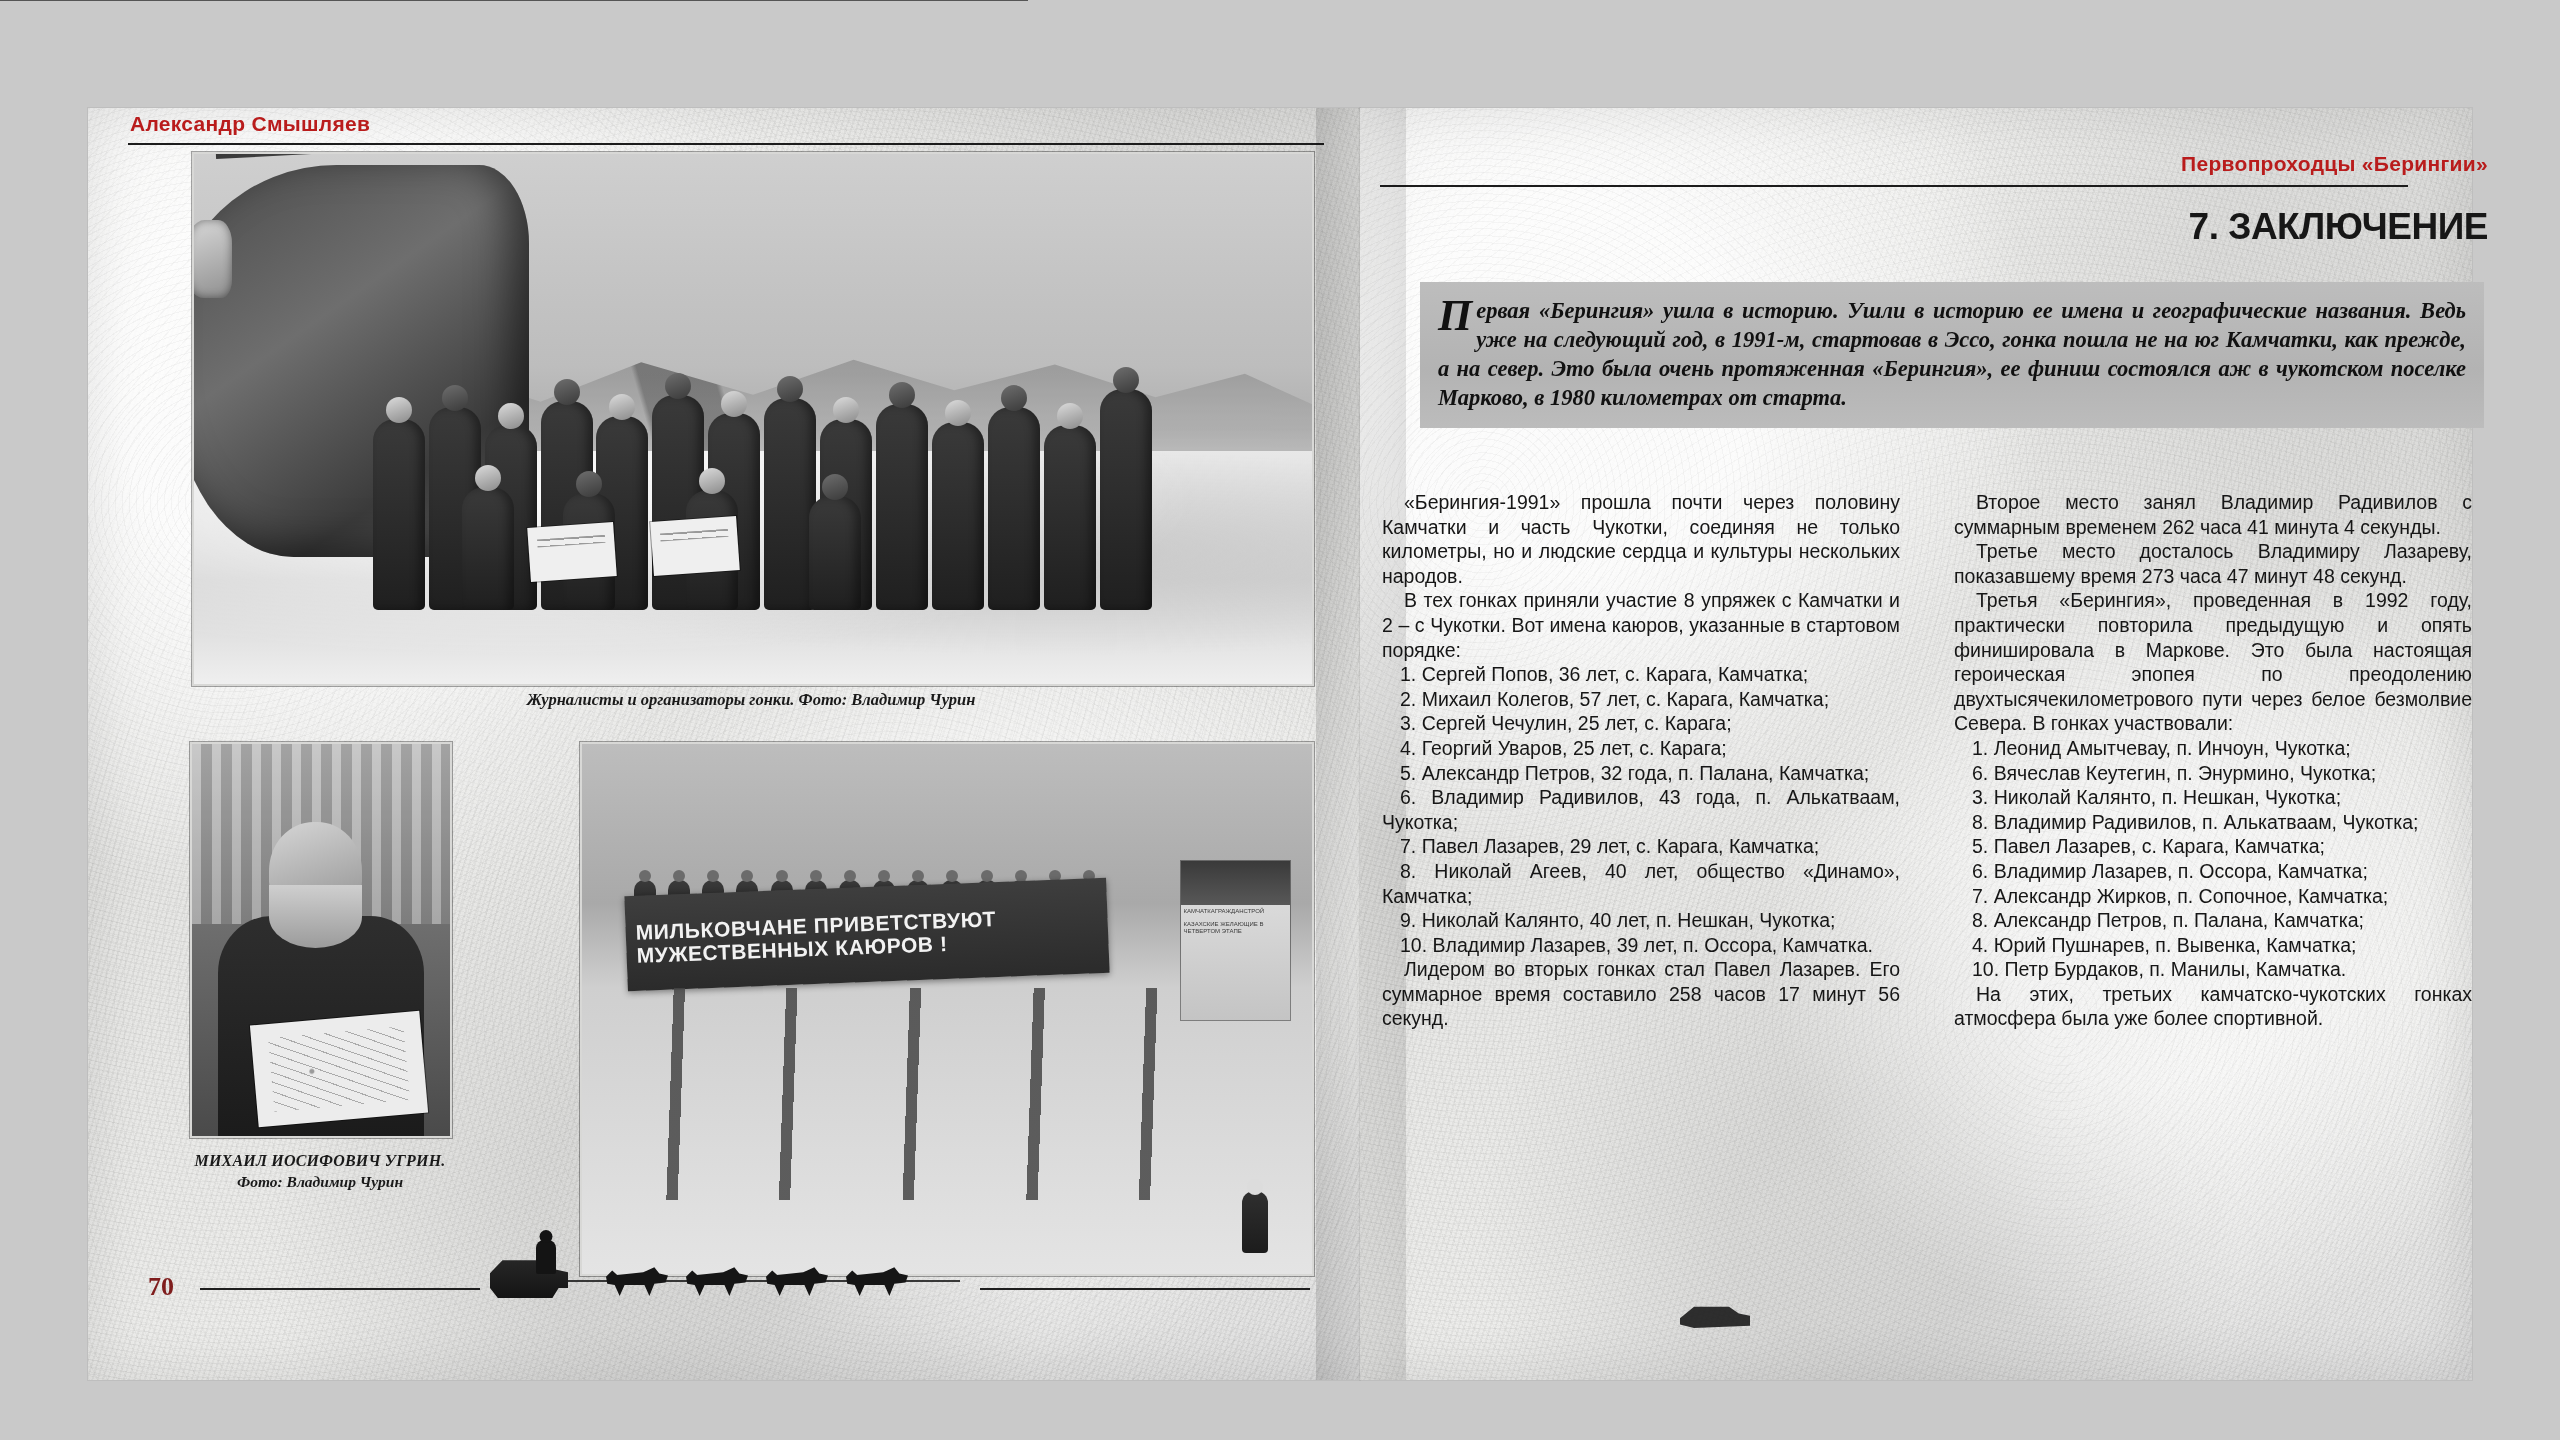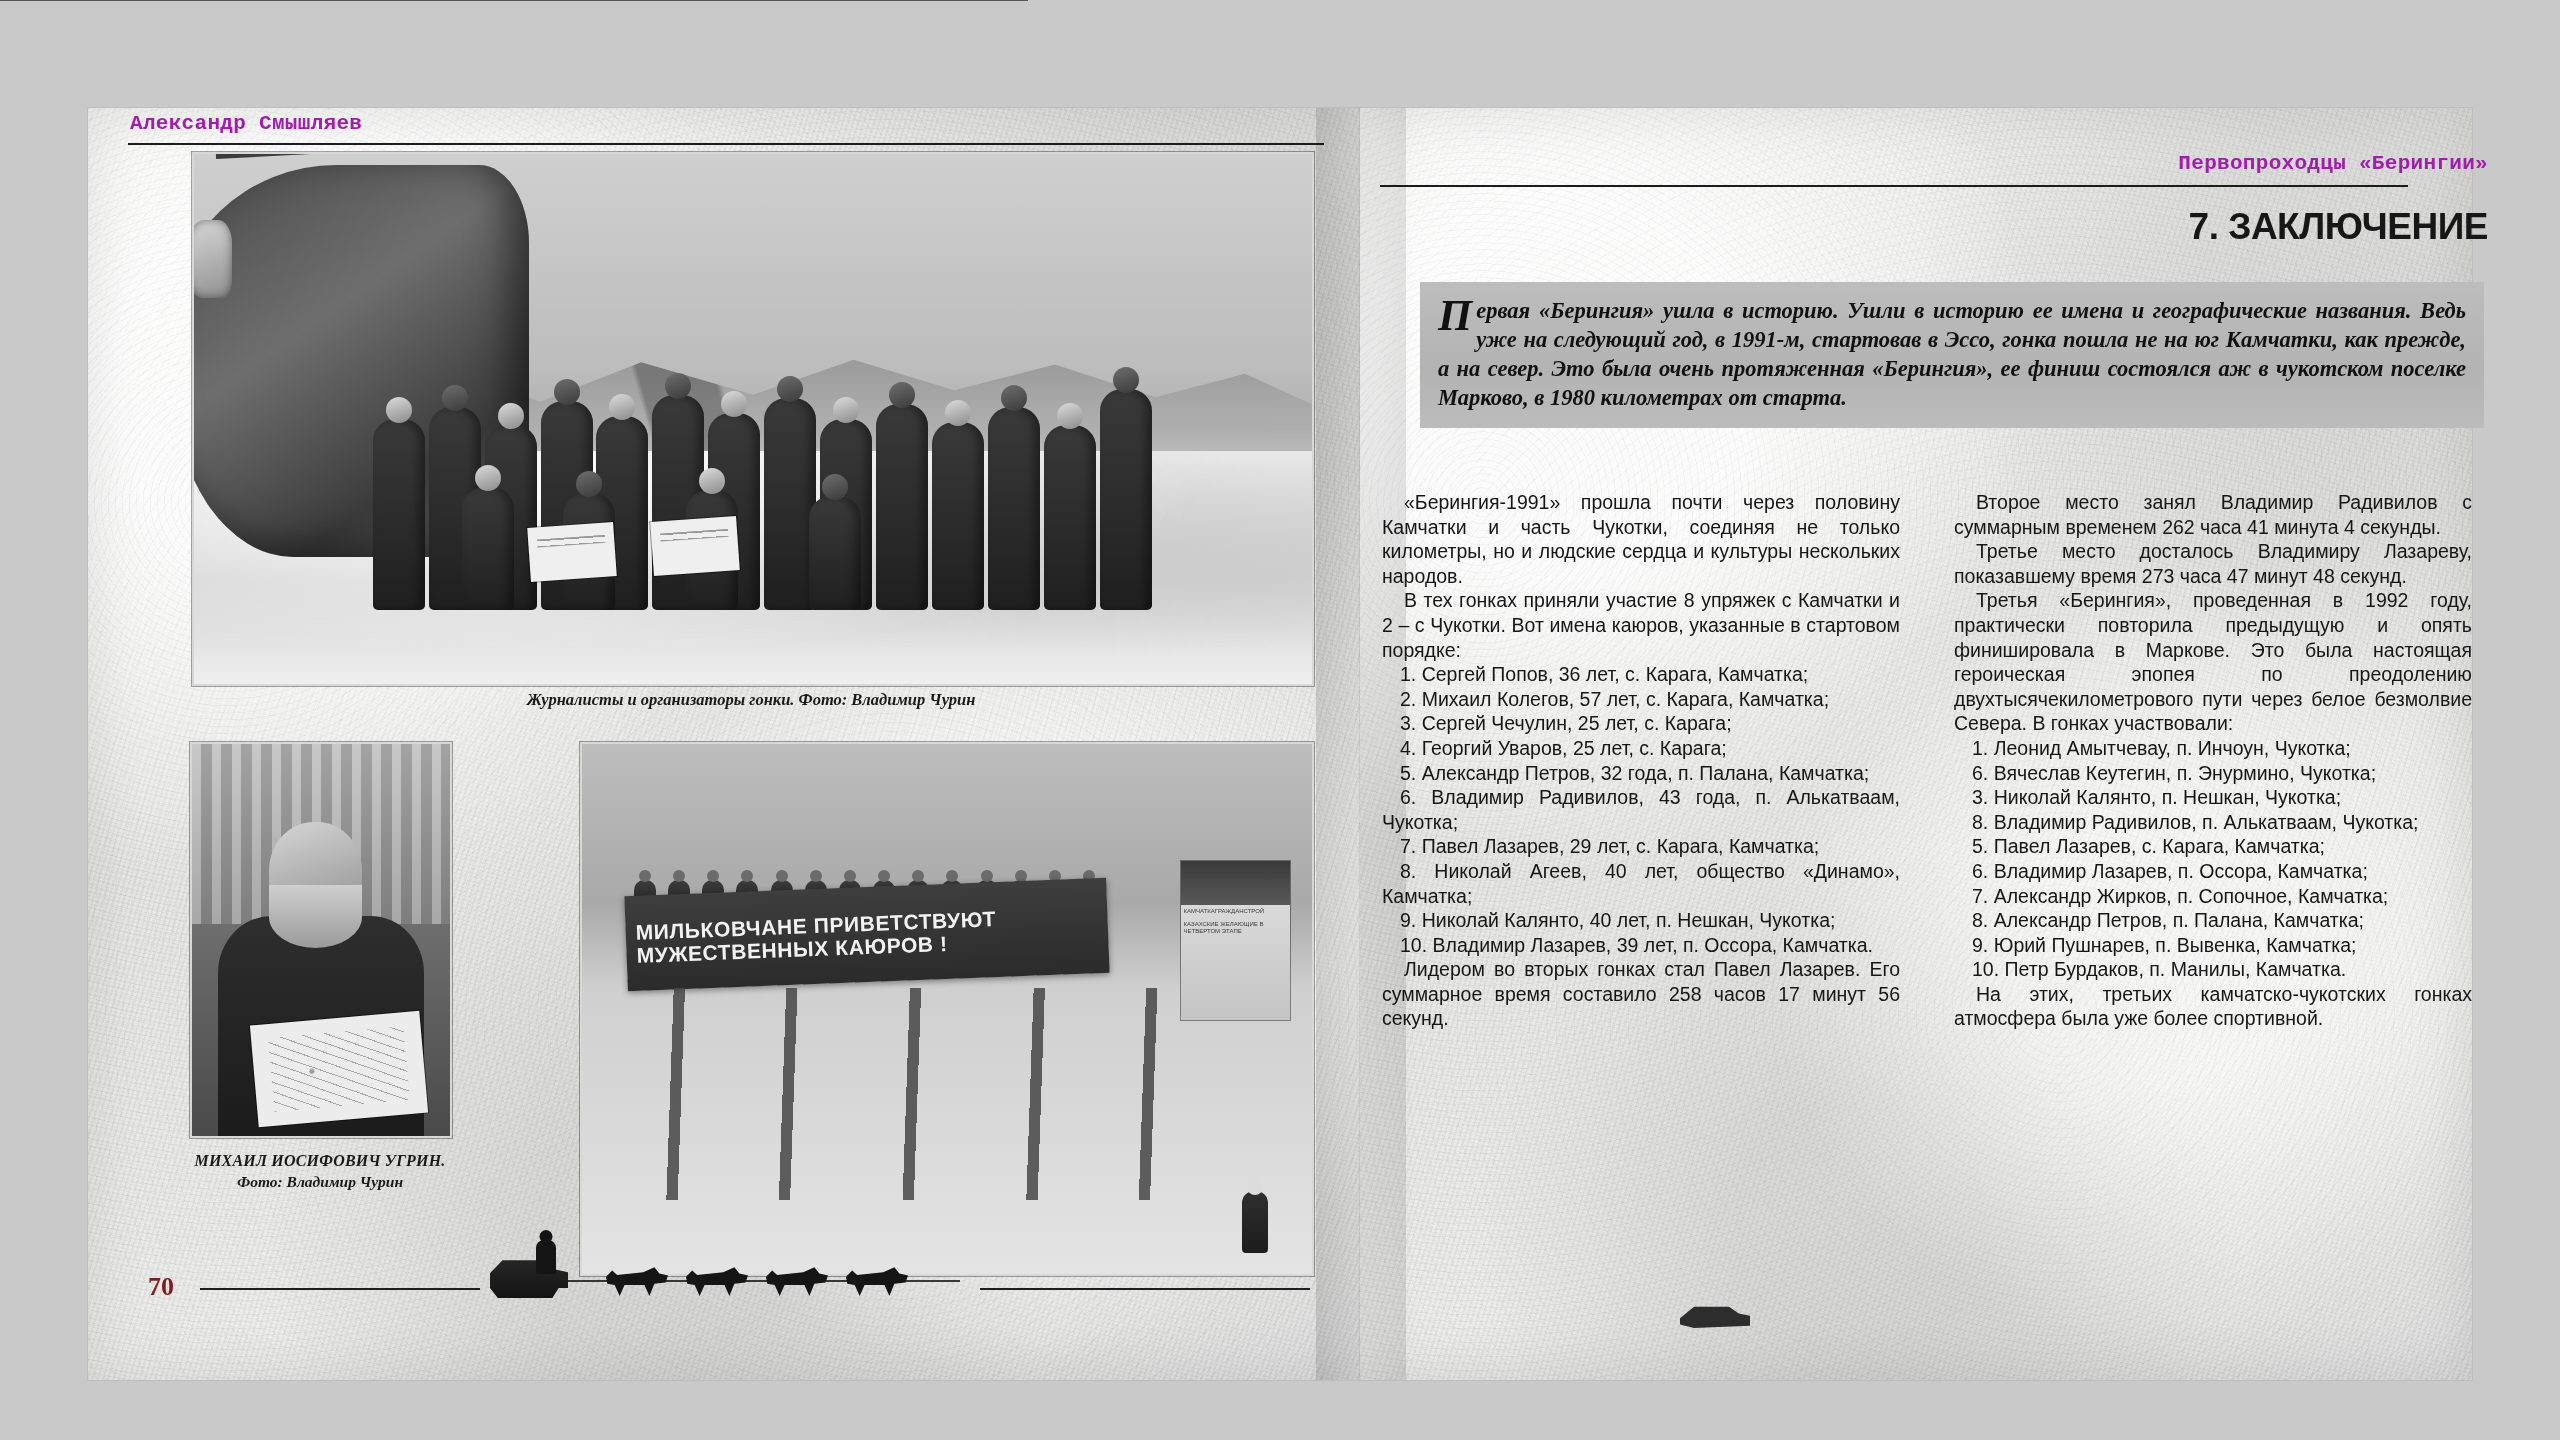--- a/index.html
+++ b/index.html
@@ -41,22 +41,22 @@
     position:absolute;inset:0;pointer-events:none;
     background-image:
       repeating-radial-gradient(circle at 11% 31%, rgba(0,0,0,.05) 0 1px, rgba(0,0,0,0) 1px 7px),
       repeating-radial-gradient(circle at 63% 71%, rgba(0,0,0,.045) 0 1px, rgba(0,0,0,0) 1px 9px),
       repeating-radial-gradient(circle at 37% 12%, rgba(255,255,255,.35) 0 1px, rgba(0,0,0,0) 1px 6px);
     mix-blend-mode:multiply;opacity:.55;
   }
 
   
   .run-head{
-    position:absolute;font-family:Liberation Mono, monospace;font-weight:700;
-    color:#a21caf;letter-spacing:.3px;
+    position:absolute;font-family:Liberation Sans, sans-serif;font-weight:700;
+    color:#b91c1c;letter-spacing:.3px;
   }
   .rh-left{left:130px;top:112px;font-size:21px;}
   .rh-right{right:72px;top:152px;font-size:21px;text-align:right;}
 
   .rule{position:absolute;background:#1c1c1c;height:2px;}
   .rule-left{left:128px;top:143px;width:1196px;}
   .rule-right-top{left:1380px;top:185px;width:1028px;height:2px;}
   .rule-right-top2{left:1380px;top:191px;width:1028px;height:1px;background:#555;}
 
   
@@ -477,21 +477,21 @@
       <p>Третье место досталось Владимиру Лазареву, показавшему время 273 часа 47 минут 48 секунд.</p>
       <p>Третья «Берингия», проведенная в 1992 году, практически повторила предыдущую и опять финишировала в Маркове. Это была настоящая героическая эпопея по преодолению двухтысячекилометрового пути через белое безмолвие Севера. В гонках участвовали:</p>
       <p class="li">1. Леонид Амытчевау, п. Инчоун, Чукотка;</p>
       <p class="li">6. Вячеслав Кеутегин, п. Энурмино, Чукотка;</p>
       <p class="li">3. Николай Калянто, п. Нешкан, Чукотка;</p>
       <p class="li">8. Владимир Радивилов, п. Алькатваам, Чукотка;</p>
       <p class="li">5. Павел Лазарев, с. Карага, Камчатка;</p>
       <p class="li">6. Владимир Лазарев, п. Оссора, Камчатка;</p>
       <p class="li">7. Александр Жирков, п. Сопочное, Камчатка;</p>
       <p class="li">8. Александр Петров, п. Палана, Камчатка;</p>
-      <p class="li">9. Юрий Пушнарев, п. Вывенка, Камчатка;</p>
+      <p class="li">4. Юрий Пушнарев, п. Вывенка, Камчатка;</p>
       <p class="li">10. Петр Бурдаков, п. Манилы, Камчатка.</p>
       <p>На этих, третьих камчатско-чукотских гонках атмосфера была уже более спортивной.</p>
     </div>
   </div>
 
   <div class="tailpiece"></div>
 
   <div class="gutter"></div>
 </div>
 

